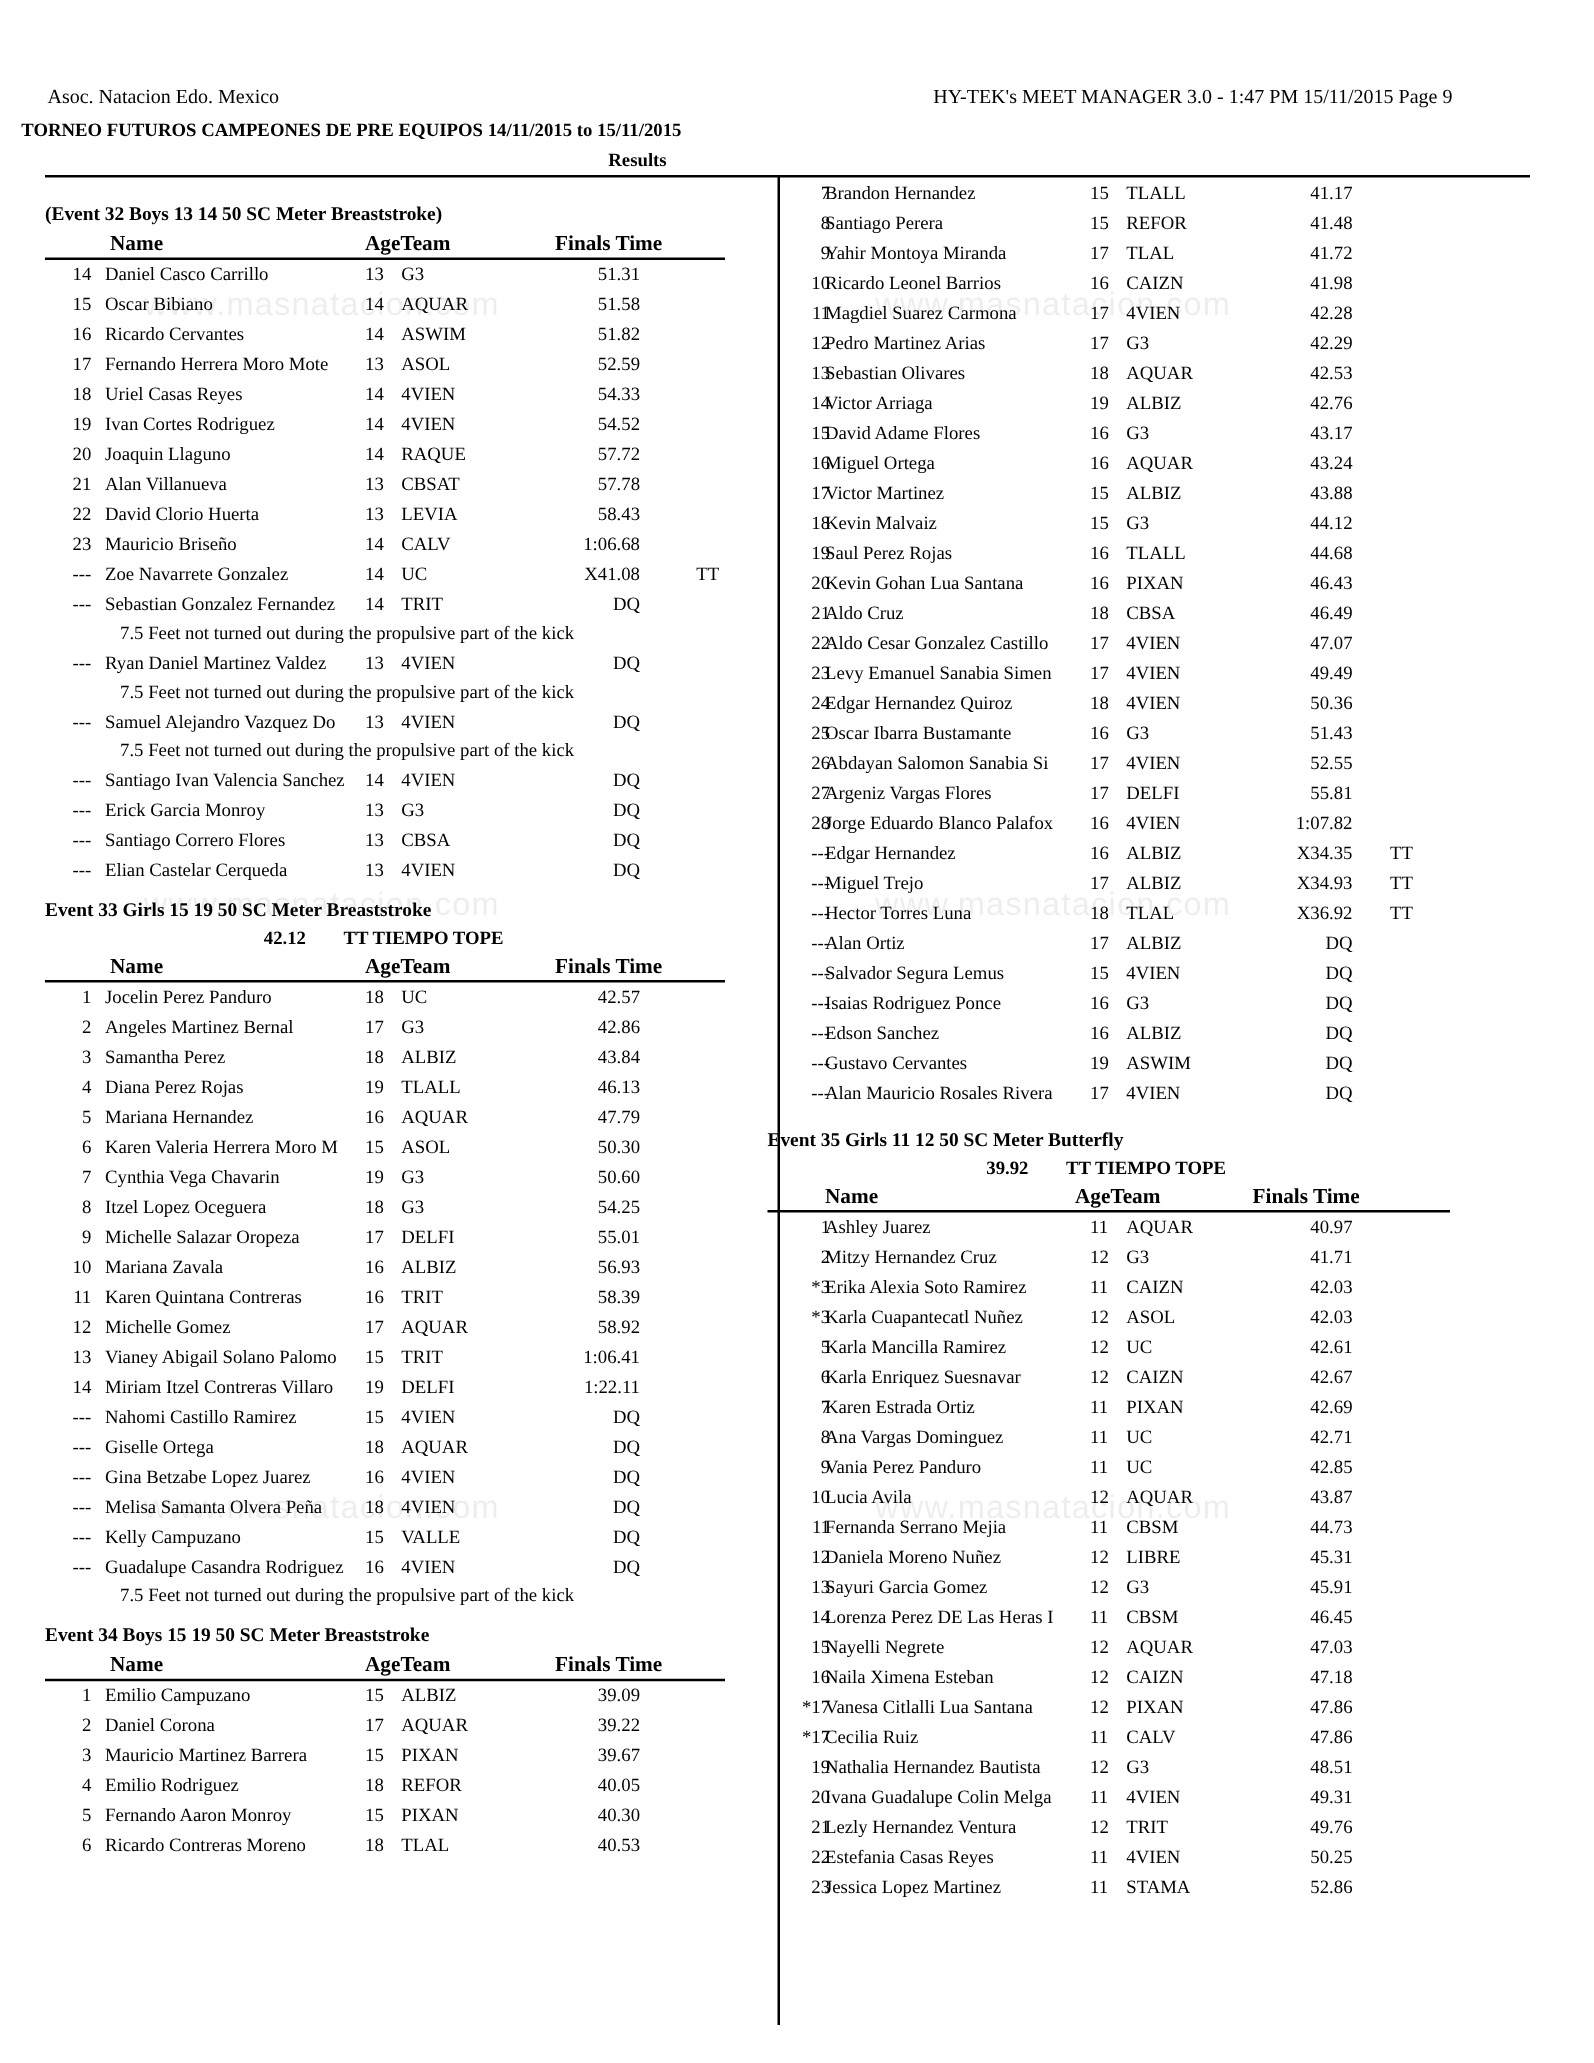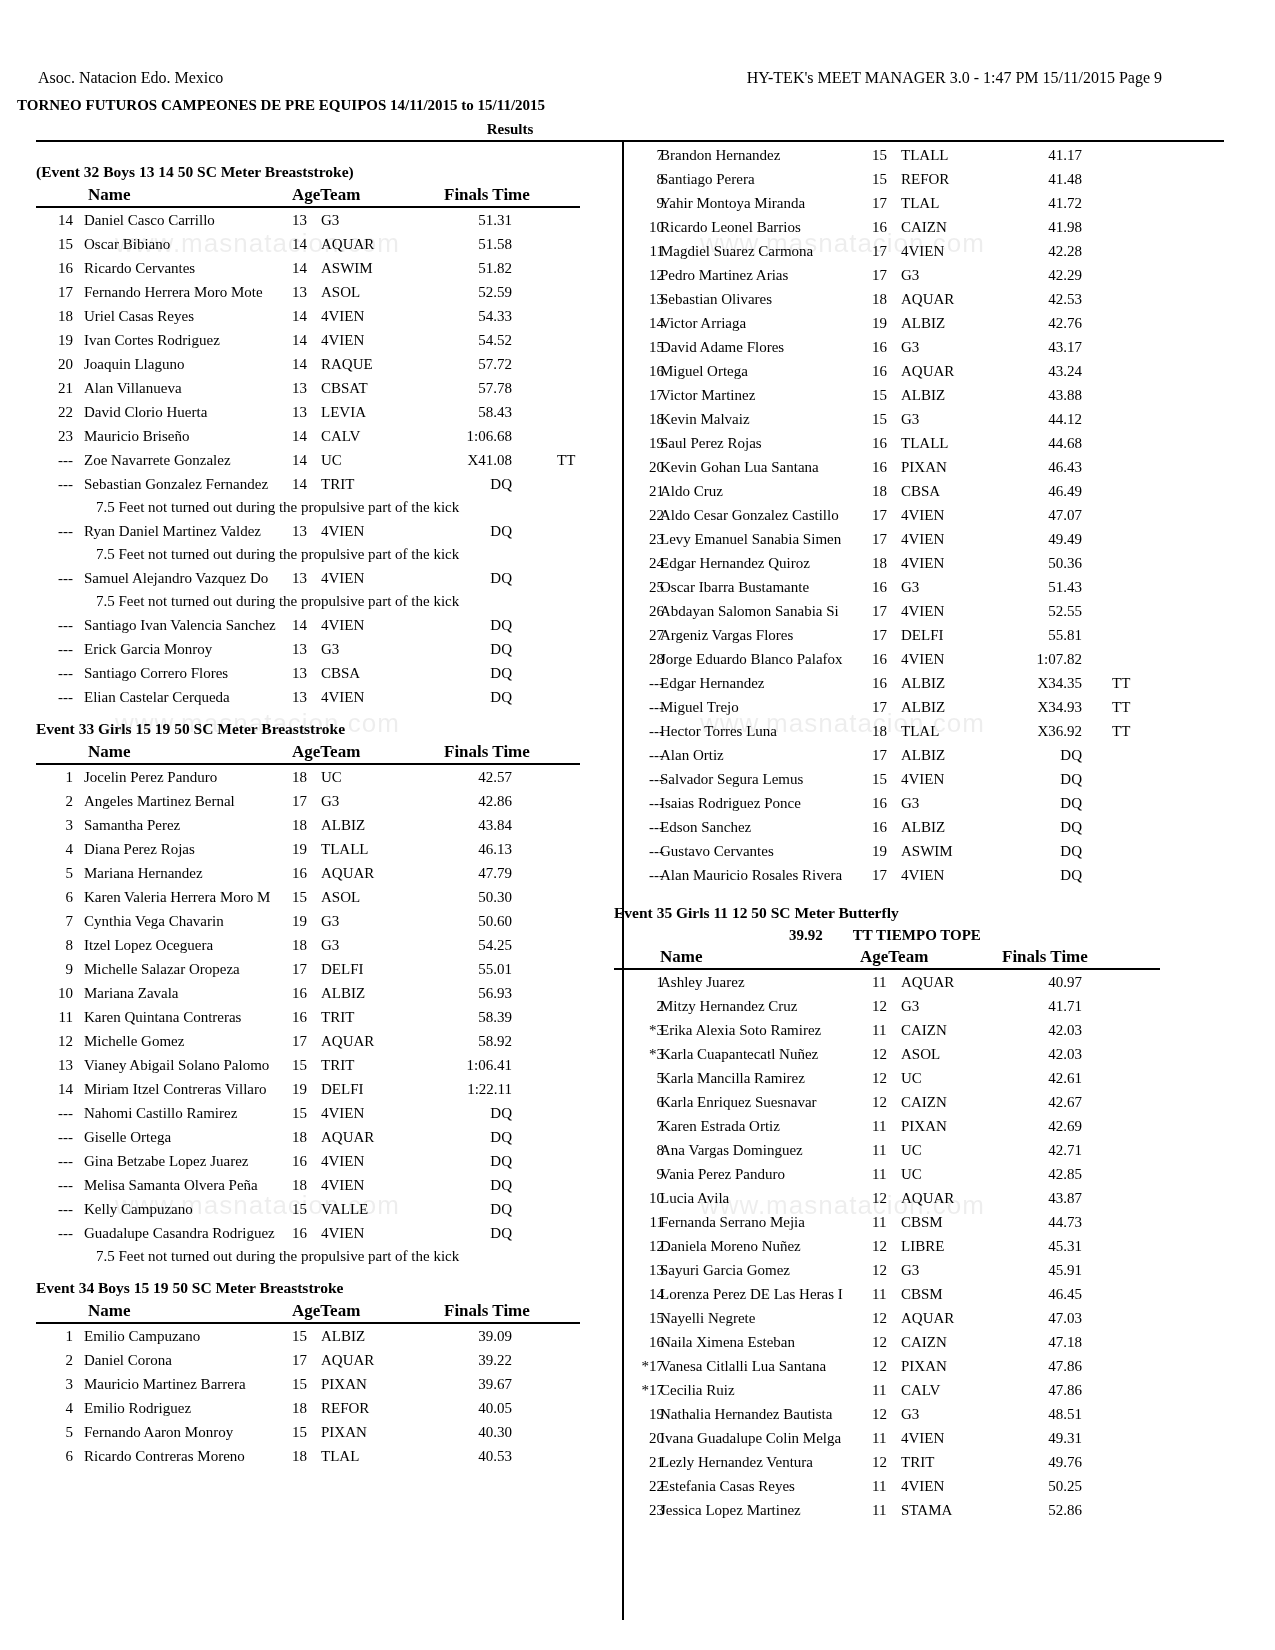--- a/index.html
+++ b/index.html
@@ -217,20 +217,23 @@
           <span class="r-age">13</span>
           <span class="r-team">4VIEN</span>
           <span class="r-time">DQ</span>
           <span class="r-mark"></span>
         </div>
       </div>
   </div>
 
   <div class="event-section">
     <div class="event-title">Event 33  Girls 15 19 50 SC Meter Breaststroke</div>
+    <div class="tt-line">
+      <span>42.12</span><span class="tt-code">TT TIEMPO TOPE</span>
+    </div>
     <div class="col-head">
       <span class="ch-name">Name</span>
       <span class="ch-age">AgeTeam</span>
       <span class="ch-time">Finals Time</span>
     </div>
     <div class="rows">
         <div class="row">
           <span class="r-place">1</span>
           <span class="r-name">Jocelin Perez Panduro</span>
           <span class="r-age">18</span>

